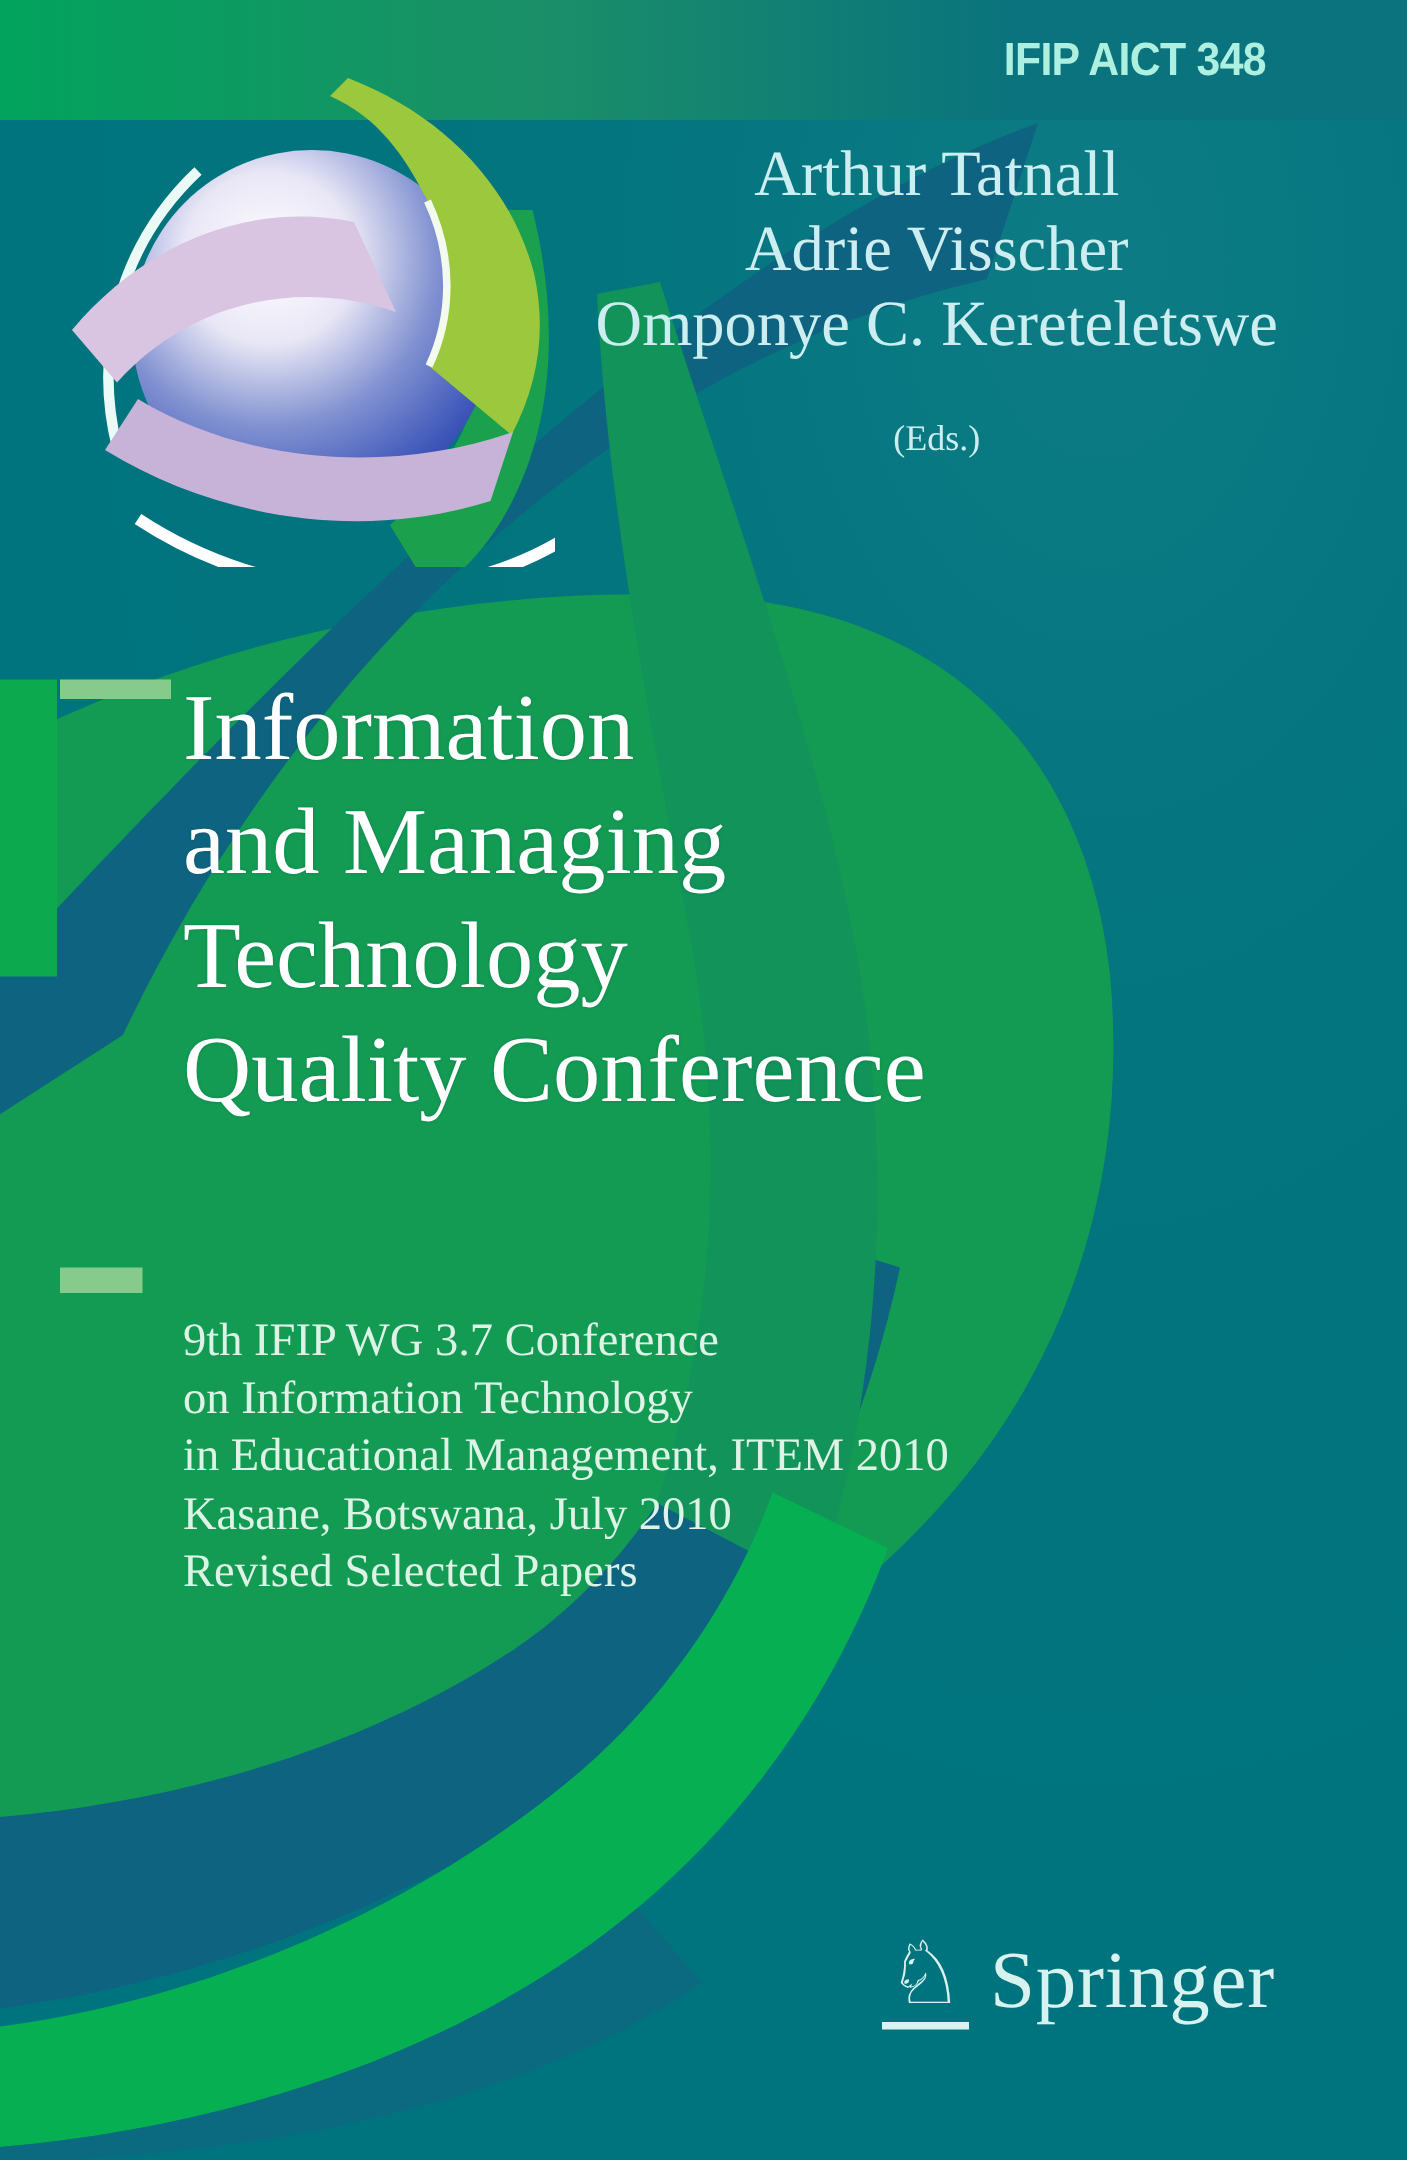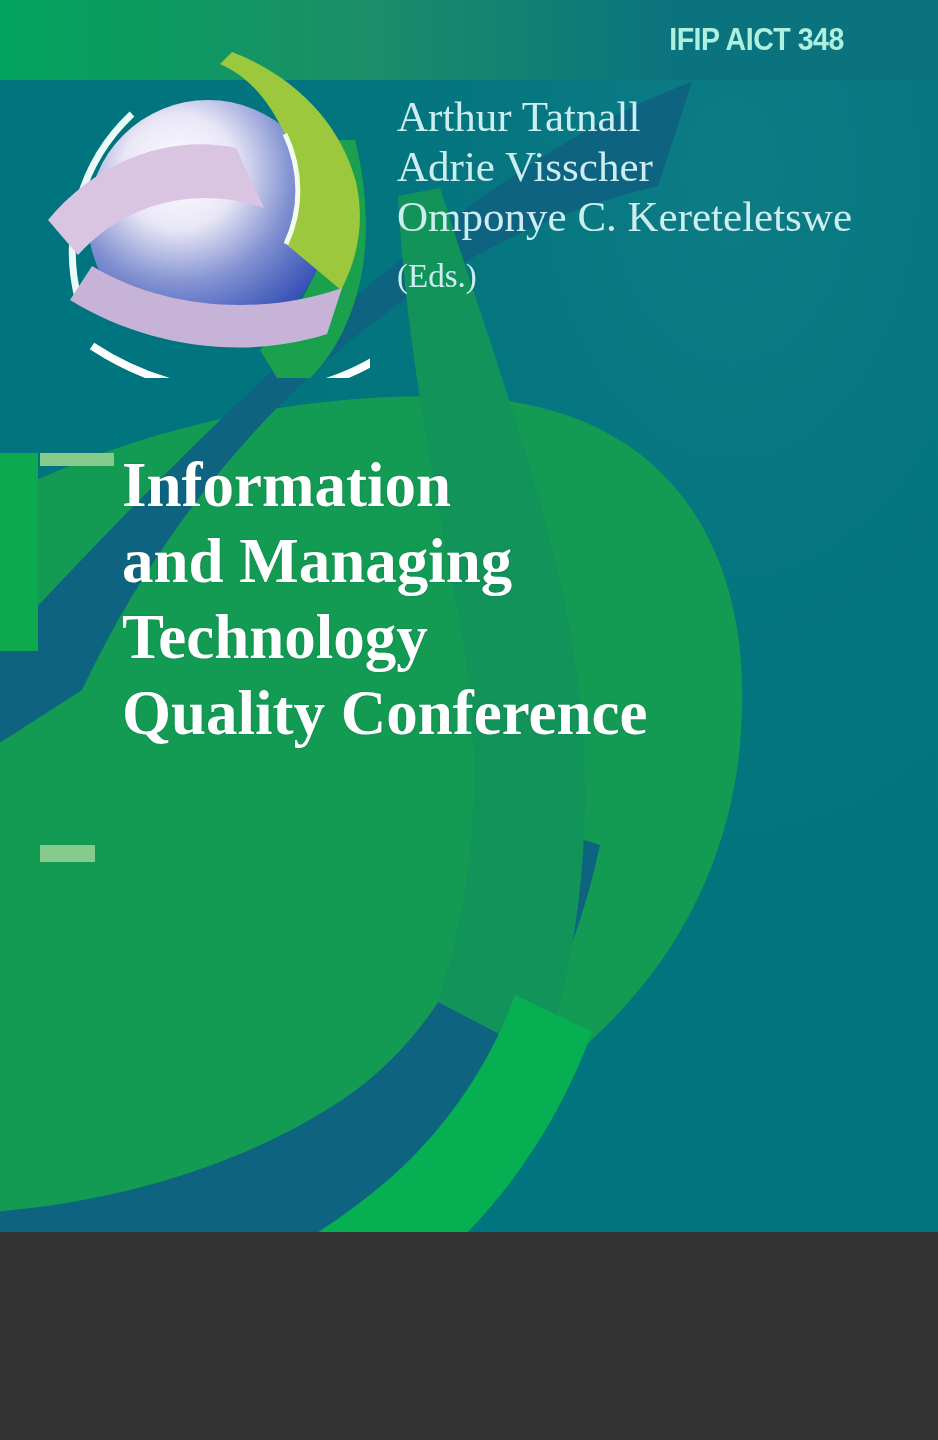--- a/index.html
+++ b/index.html
@@ -1,39 +1,39 @@
 <!DOCTYPE html>
 <html><head>
 <meta charset="utf-8">
 <style>
   html,body{margin:0;padding:0;background:#333;}
   .cover{
     position:relative;
-    width:938px;height:1232px;
+    width:938px;height:1440px;
     overflow:hidden;
     background:#00747e;
     font-family:"Liberation Serif", serif;
   }
   .cover svg.bg{position:absolute;left:0;top:0;width:938px;height:1440px;}
   .series-label{
     position:absolute;top:22px;right:94px;
     font-family:"Liberation Sans", sans-serif;
     font-weight:bold;font-size:31px;letter-spacing:-0.5px;
     color:#aef0e0;
     transform:scaleX(0.92);transform-origin:100% 50%;
   }
   .authors{
     position:absolute;top:92px;right:86px;
-    text-align:left;color:#cdeef0;
+    text-align:center;color:#cdeef0;
     font-size:43px;line-height:50px;
   }
-  .authors .eds{font-size:33px;margin-top:9px;}
+  .authors .eds{font-size:24px;margin-top:26px;}
   .title-block{
     position:absolute;left:122px;top:447px;
-    color:#ffffff;font-weight:bold;
+    color:#ffffff;font-weight:normal;
     font-size:63px;line-height:76px;
     text-shadow:0 0 2px rgba(0,60,40,.25);
   }
   .subtitle-block{
     position:absolute;left:122px;top:874px;
     color:#dcf3e6;font-size:31px;line-height:38.5px;
   }
   .left-bar{
     position:absolute;left:0;top:453px;width:38px;height:198px;
     background:#0ca94e;
@@ -178,20 +178,27 @@
   <div class="dash title-dash"></div>
   <div class="dash subtitle-dash"></div>
 
   <div class="title-block">
     <div>Information</div>
     <div>and Managing</div>
     <div>Technology</div>
     <div>Quality Conference</div>
   </div>
 
+  <div class="subtitle-block">
+    <div>9th IFIP WG 3.7 Conference</div>
+    <div>on Information Technology</div>
+    <div>in Educational Management, ITEM 2010</div>
+    <div>Kasane, Botswana, July 2010</div>
+    <div>Revised Selected Papers</div>
+  </div>
 
   <div class="publisher">
     <div class="horse-wrap">
       <span class="horse">♘</span>
       <span class="horse-bar"></span>
     </div>
     <span class="publisher-name">Springer</span>
   </div>
 
 </div>

